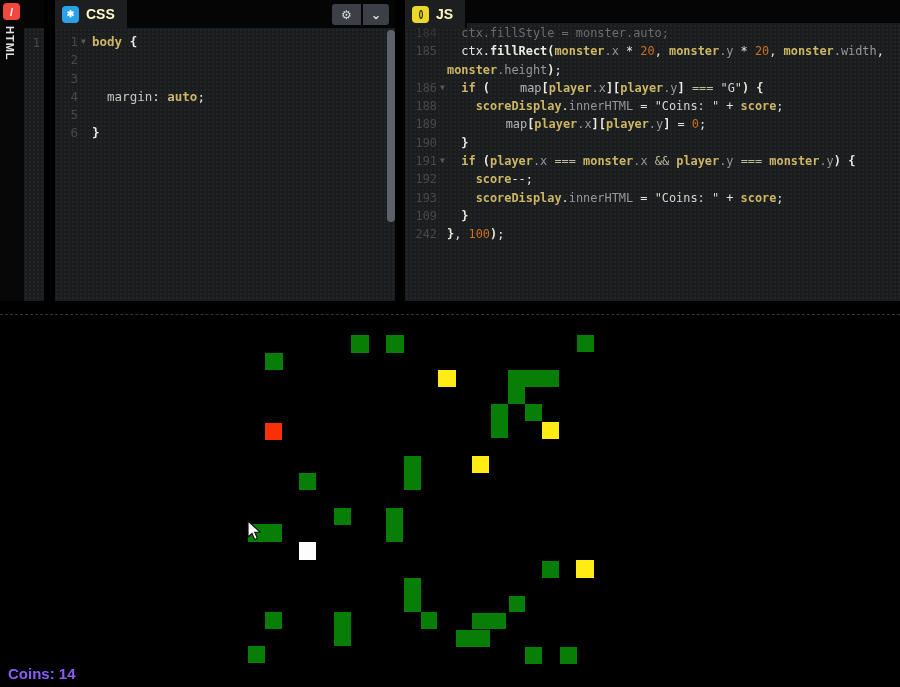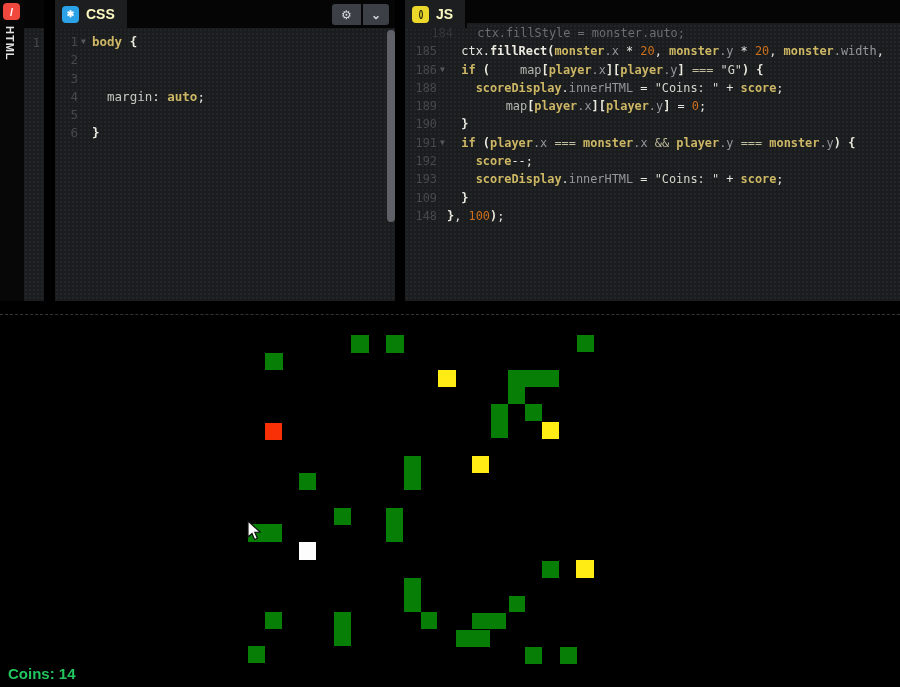--- a/index.html
+++ b/index.html
@@ -66,28 +66,28 @@
   .tk-p{color:#94979b;}
   .tk-p2{color:#c6c6c0;}
   .tk-m{color:#b5b8b2;padding-left:30px;}
   .tk-w{color:#e6e6e1;}
   .tk-b{color:#eceae0;font-weight:bold;}
   .tk-f{color:#eceae0;font-weight:bold;}
   .tk-o{color:#cd6f1c;}
   .tk-s{color:#d7d7cf;}
   .tk-q{color:#c2bc9e;}
   .tk-d{color:#6b6e70;}
-  .dimline .lnum{color:#34373a;padding-left:16px;}
+  .dimline .lnum{color:#34373a;}
 
   
   #preview{position:absolute;left:0;top:301px;width:900px;height:386px;background:#000;}
   #preview-topline{position:absolute;left:0;top:13px;width:100%;height:0;
                    border-top:1px dashed #343434;}
   .sq{position:absolute;}
-  #score{position:absolute;left:8px;top:364px;color:#22c55e;font-size:15px;font-weight:bold;}
+  #score{position:absolute;left:8px;top:364px;color:#8b5cf6;font-size:15px;font-weight:bold;}
   #cursor{position:absolute;width:16px;height:24px;}
 </style>
 </head>
 <body>
 
 <div id="app">
 
   <div id="html-strip">
     <div id="html-icon">/</div>
     <div id="html-vlabel">HTML</div>
@@ -125,29 +125,30 @@
         </div>
       <div id="css-scrollbar"></div>
     </div>
   </div>
 
   <div id="js-panel">
     <div id="js-body" class="editor-bg">
       <div id="js-lines">
           <div class="cline dimline"><span class="lnum">184</span><span class="fold"></span><span class="lcode"><span class="tk-d">  ctx.fillStyle = monster.auto;</span></span></div>
           <div class="cline"><span class="lnum">185</span><span class="fold"></span><span class="lcode"><span class="tk-w">  ctx.</span><span class="tk-f">fillRect</span><span class="tk-b">(</span><span class="tk-g">monster</span><span class="tk-p">.x</span><span class="tk-w"> * </span><span class="tk-o">20</span><span class="tk-w">, </span><span class="tk-g">monster</span><span class="tk-p">.y</span><span class="tk-w"> * </span><span class="tk-o">20</span><span class="tk-w">, </span><span class="tk-g">monster</span><span class="tk-p">.width</span><span class="tk-w">,</span></span></div>
+          <div class="cline"><span class="lnum"></span><span class="fold"></span><span class="lcode"><span class="tk-g">monster</span><span class="tk-p">.height</span><span class="tk-b">)</span><span class="tk-w">;</span></span></div>
           <div class="cline"><span class="lnum">186</span><span class="fold">▼</span><span class="lcode"><span class="tk-g">  if</span><span class="tk-w"> </span><span class="tk-b">(</span><span class="tk-m">map</span><span class="tk-b">[</span><span class="tk-g">player</span><span class="tk-p">.x</span><span class="tk-b">][</span><span class="tk-g">player</span><span class="tk-p">.y</span><span class="tk-b">]</span><span class="tk-w"> </span><span class="tk-q">===</span><span class="tk-w"> </span><span class="tk-s">"G"</span><span class="tk-b">)</span><span class="tk-w"> </span><span class="tk-b">{</span></span></div>
           <div class="cline"><span class="lnum">188</span><span class="fold"></span><span class="lcode"><span class="tk-g">    scoreDisplay</span><span class="tk-w">.</span><span class="tk-p">innerHTML</span><span class="tk-w"> = </span><span class="tk-s">"Coins: "</span><span class="tk-w"> + </span><span class="tk-g">score</span><span class="tk-w">;</span></span></div>
           <div class="cline"><span class="lnum">189</span><span class="fold"></span><span class="lcode"><span class="tk-m">    map</span><span class="tk-b">[</span><span class="tk-g">player</span><span class="tk-p">.x</span><span class="tk-b">][</span><span class="tk-g">player</span><span class="tk-p">.y</span><span class="tk-b">]</span><span class="tk-w"> = </span><span class="tk-o">0</span><span class="tk-w">;</span></span></div>
           <div class="cline"><span class="lnum">190</span><span class="fold"></span><span class="lcode"><span class="tk-b">  }</span></span></div>
           <div class="cline"><span class="lnum">191</span><span class="fold">▼</span><span class="lcode"><span class="tk-g">  if</span><span class="tk-w"> </span><span class="tk-b">(</span><span class="tk-g">player</span><span class="tk-p">.x</span><span class="tk-w"> </span><span class="tk-q">===</span><span class="tk-w"> </span><span class="tk-g">monster</span><span class="tk-p">.x</span><span class="tk-w"> </span><span class="tk-q">&amp;&amp;</span><span class="tk-w"> </span><span class="tk-g">player</span><span class="tk-p">.y</span><span class="tk-w"> </span><span class="tk-q">===</span><span class="tk-w"> </span><span class="tk-g">monster</span><span class="tk-p">.y</span><span class="tk-b">)</span><span class="tk-w"> </span><span class="tk-b">{</span></span></div>
           <div class="cline"><span class="lnum">192</span><span class="fold"></span><span class="lcode"><span class="tk-g">    score</span><span class="tk-w">--;</span></span></div>
           <div class="cline"><span class="lnum">193</span><span class="fold"></span><span class="lcode"><span class="tk-g">    scoreDisplay</span><span class="tk-w">.</span><span class="tk-p">innerHTML</span><span class="tk-w"> = </span><span class="tk-s">"Coins: "</span><span class="tk-w"> + </span><span class="tk-g">score</span><span class="tk-w">;</span></span></div>
           <div class="cline"><span class="lnum">109</span><span class="fold"></span><span class="lcode"><span class="tk-b">  }</span></span></div>
-          <div class="cline"><span class="lnum">148</span><span class="fold"></span><span class="lcode"><span class="tk-b">}</span><span class="tk-w">, </span><span class="tk-o">100</span><span class="tk-b">)</span><span class="tk-w">;</span></span></div>
+          <div class="cline"><span class="lnum">242</span><span class="fold"></span><span class="lcode"><span class="tk-b">}</span><span class="tk-w">, </span><span class="tk-o">100</span><span class="tk-b">)</span><span class="tk-w">;</span></span></div>
         </div>
     </div>
     <div id="js-header"></div>
     <div id="js-tabbar"></div>
     <div class="tab" id="js-tab">
       <span class="tab-icon">()</span>
       <span class="tab-label">JS</span>
     </div>
   </div>
 

